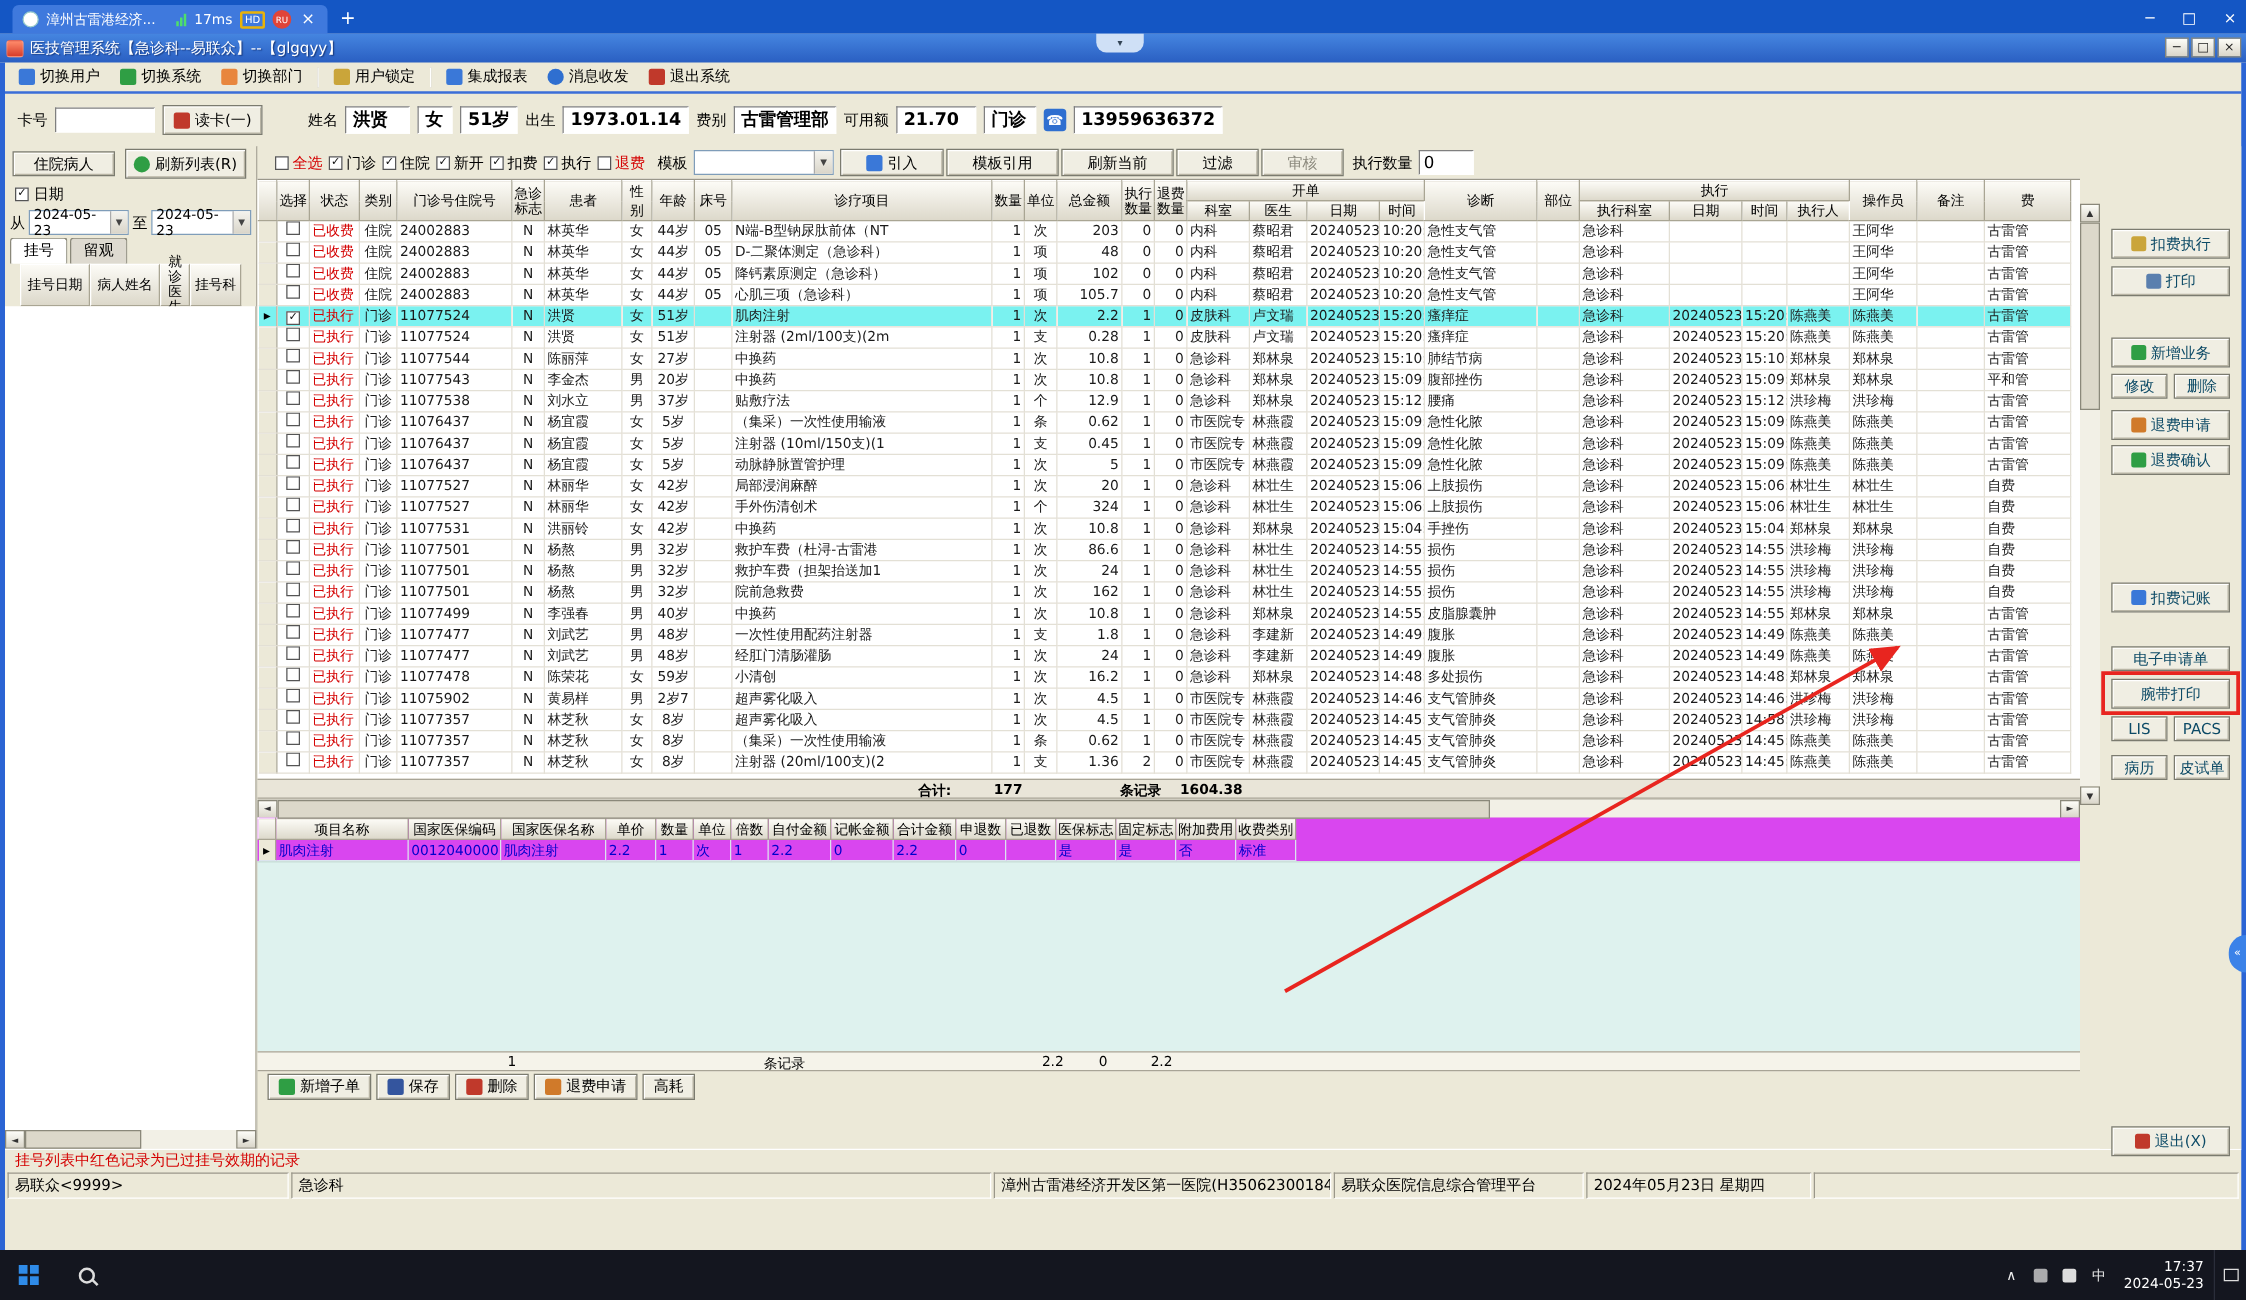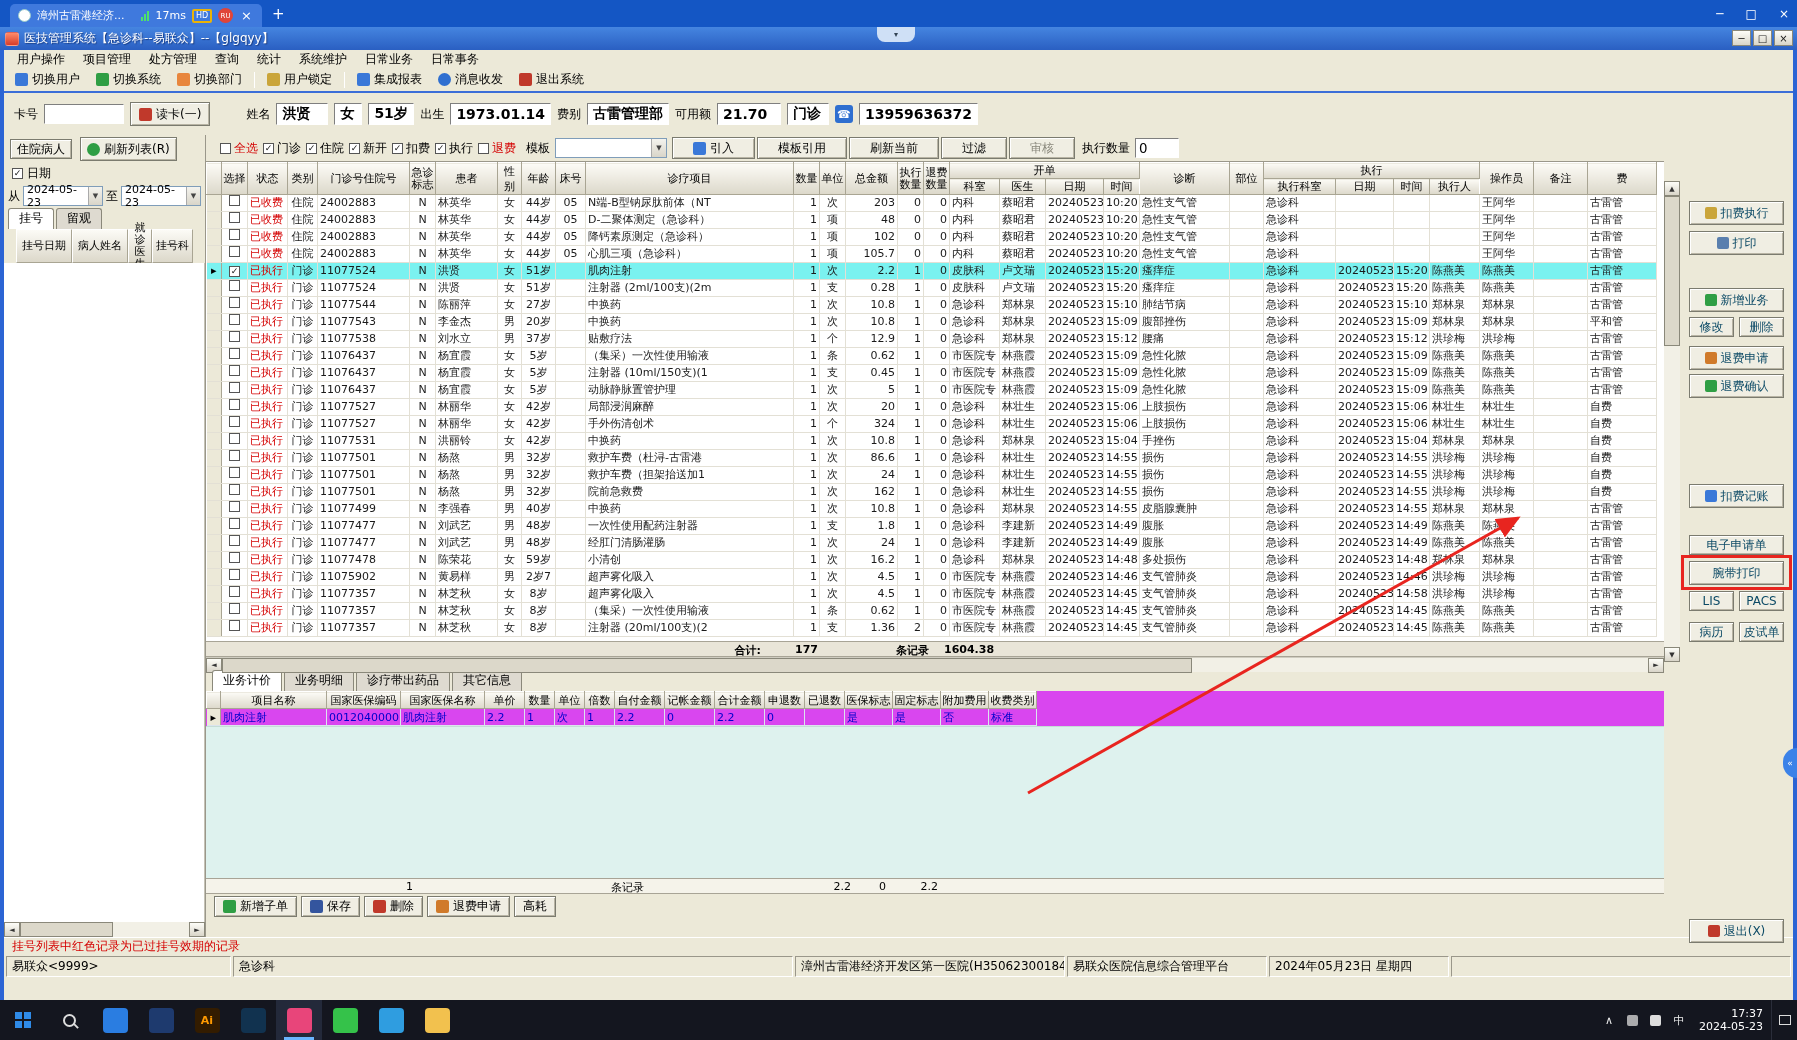--- a/index.html
+++ b/index.html
@@ -49,21 +49,21 @@
   .pv { font-weight:bold; font-size:14px; }
   .card-input { width:80px; height:20px; border:1px solid; border-color:#7f7f7f #fff #fff #7f7f7f; font-family:inherit; padding:0 3px; }
   .btn { background:#f0eee3; border:1px solid #7b7b6f; box-shadow:inset 1px 1px 0 #fff, inset -1px -1px 0 #b8b4a4; display:inline-flex; align-items:center; justify-content:center; gap:4px; font-size:12px; font-family:inherit; color:#000; }
   .readcard { height:24px; padding:0 8px; }
   .phoneico { width:18px; height:18px; border-radius:3px; background:#2f6fd0; color:#fff; display:inline-flex; align-items:center; justify-content:center; font-size:11px; }
 
   
   .workspace { height:802px; display:flex; }
   .left-panel { width:202px; border-right:1px solid #9a978a; display:flex; flex-direction:column; background:#ece9d8; }
   .lp-row1 { height:28px; display:flex; align-items:center; gap:8px; padding-left:6px; }
-  .lp-inpatient { height:20px; padding:0 6px;text-align:right; }
+  .lp-inpatient { height:20px; padding:0 16px;text-align:right; }
   .lp-refresh { height:24px; padding:0 6px; }
   .refresh-icon { width:13px; height:13px; border-radius:50%; background:#2f9e44; flex:none; }
   .lp-row2 { height:20px; display:flex; align-items:center; gap:4px; padding-left:8px; }
   .lp-row3 { height:26px; display:flex; align-items:center; gap:3px; padding-left:4px; }
   .combo { display:inline-flex; background:#fff; border:1px solid #7f9db9; height:20px; align-items:center; padding-left:3px; font-size:11px; }
   .combo .dd { margin-left:auto; width:15px; height:100%; background:linear-gradient(#f4f3ee,#d9d5c9); border-left:1px solid #aaa; font-size:7px; display:flex; align-items:center; justify-content:center; color:#444; }
   .combo.datec { width:80px; }
   .combo.template { width:112px; }
   .lp-tabs { height:20px; display:flex; align-items:flex-end; padding-left:4px; }
   .tab { padding:1px 10px 2px; border:1px solid #8a887a; border-bottom:none; background:#dedad0; border-radius:3px 3px 0 0; margin-right:2px; font-size:12px; }
@@ -185,30 +185,20 @@
   <span class="title-dd">▾</span>
   <span class="winbtns">
     <span class="winbtn">─</span>
     <span class="winbtn">□</span>
     <span class="winbtn">×</span>
   </span>
 </div>
 
 <div class="app">
 
-  <div class="menubar" id="menubar">
-      <div class="menu-item">用户操作</div>
-      <div class="menu-item">项目管理</div>
-      <div class="menu-item">处方管理</div>
-      <div class="menu-item">查询</div>
-      <div class="menu-item">统计</div>
-      <div class="menu-item">系统维护</div>
-      <div class="menu-item">日常业务</div>
-      <div class="menu-item">日常事务</div>
-    </div>
 
   <div class="toolbar" id="toolbar">
       <button class="tool-btn">
         <span class="tico ti0"></span>
         <span>切换用户</span>
       </button>
       <button class="tool-btn">
         <span class="tico ti1"></span>
         <span>切换系统</span>
       </button>
@@ -1255,26 +1245,20 @@
       </div>
 
       <div class="hscroll">
         <span class="sb-btn">◄</span>
         <span class="sb-track">
             <span class="sb-thumb" style="width:68%"></span>
           </span>
         <span class="sb-btn">►</span>
       </div>
 
-      <div class="d-tabs" id="detail-tabs">
-          <span class="tab active">业务计价</span>
-          <span class="tab">业务明细</span>
-          <span class="tab">诊疗带出药品</span>
-          <span class="tab">其它信息</span>
-        </div>
 
       <div class="d-grid">
         <table class="dgrid" id="detail-grid">
           <colgroup>
             <col style="width:14px">
               <col style="width:106px">
               <col style="width:74px">
               <col style="width:84px">
               <col style="width:40px">
               <col style="width:30px">
@@ -1438,46 +1422,20 @@
       <span class="winlogo">
         <i></i>
         <i></i>
         <i></i>
         <i></i>
       </span>
     </div>
   <div class="tb-slot">
       <span class="searchglass"></span>
     </div>
-  <div id="tb-apps" style="display:flex">
-      <div class="tb-slot">
-        <span class="appsq" style="background: rgb(42, 125, 225);"></span>
-      </div>
-      <div class="tb-slot">
-        <span class="appsq" style="background: rgb(30, 58, 110);"></span>
-      </div>
-      <div class="tb-slot">
-        <span class="appsq" style="background: rgb(51, 28, 0); color: rgb(255, 154, 0);">Ai</span>
-      </div>
-      <div class="tb-slot">
-        <span class="appsq" style="background: rgb(17, 50, 79);"></span>
-      </div>
-      <div class="tb-slot active">
-        <span class="appsq" style="background: rgb(232, 69, 122);"></span>
-      </div>
-      <div class="tb-slot">
-        <span class="appsq" style="background: rgb(53, 194, 74);"></span>
-      </div>
-      <div class="tb-slot">
-        <span class="appsq" style="background: rgb(47, 157, 224);"></span>
-      </div>
-      <div class="tb-slot">
-        <span class="appsq" style="background: rgb(242, 193, 78);"></span>
-      </div>
-    </div>
   <div class="tb-tray">
     <span class="tray-i">∧</span>
     <span class="tray-sq dim"></span>
     <span class="tray-sq"></span>
     <span class="tray-i">中</span>
     <span class="clock">
       <span>17:37</span><br>
       <span>2024-05-23</span>
     </span>
     <span class="notif">

